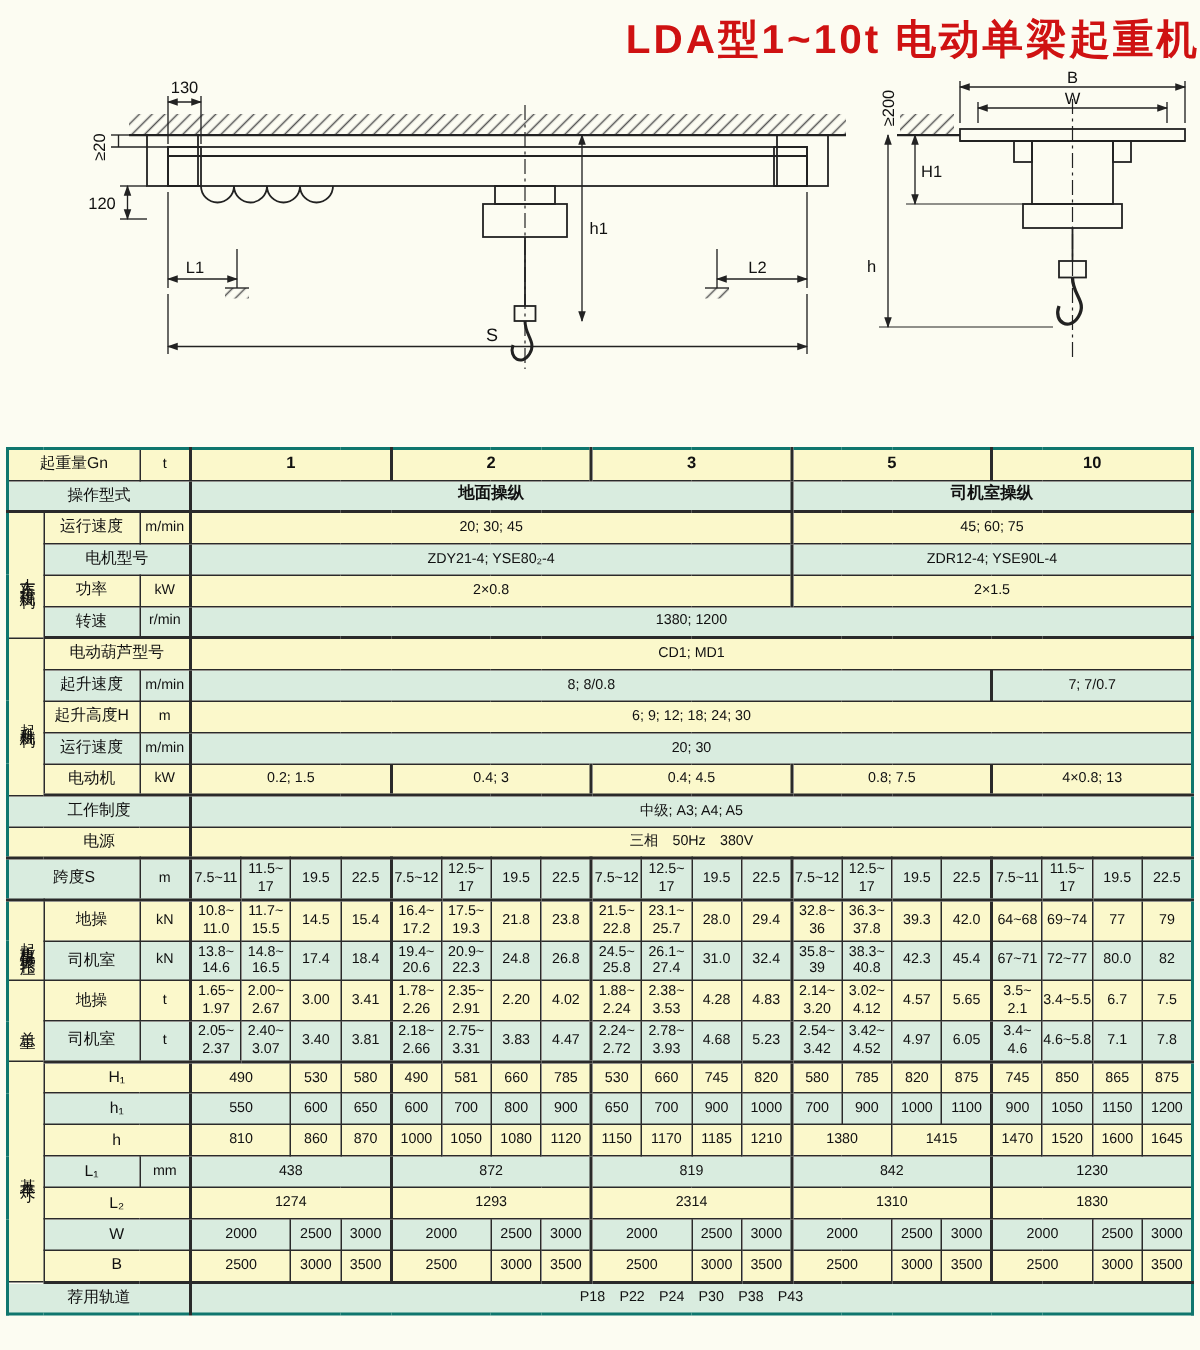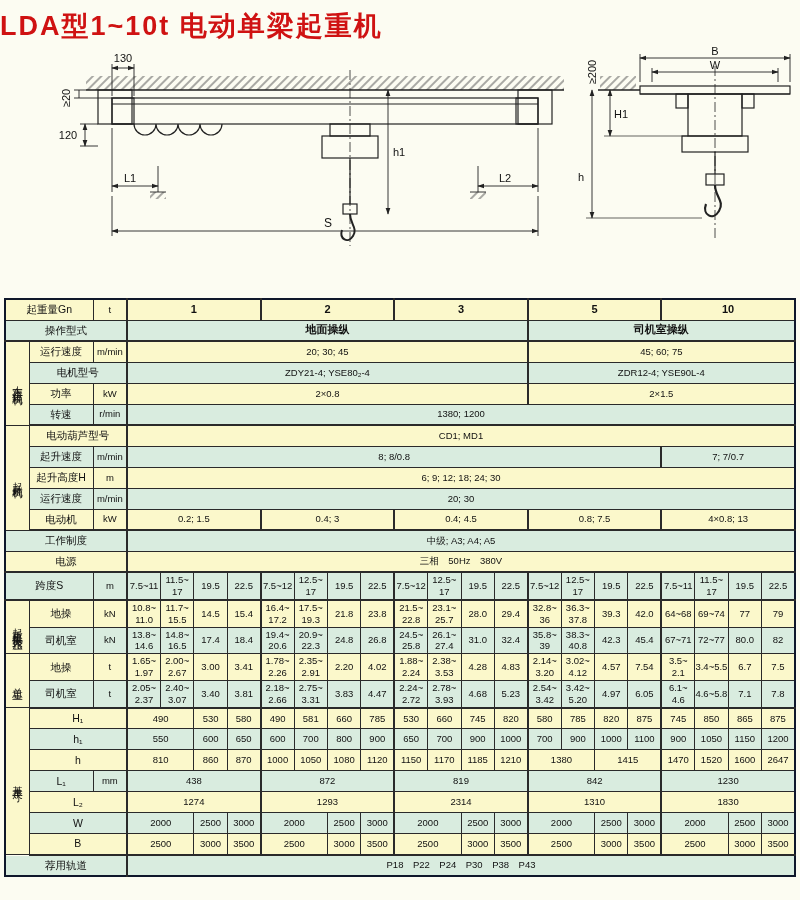--- a/index.html
+++ b/index.html
@@ -2,28 +2,28 @@
 <html><head>
 <meta charset="utf-8">
 <style>
   html,body{margin:0;padding:0;}
   body{
     width:800px;height:900px;background:#fcfcf2;
     font-family:"Liberation Sans","DejaVu Sans",sans-serif;
     color:#111;overflow:hidden;
   }
   .title{
-    text-align:left;font-size:27px;font-weight:bold;color:#cf1212;
+    text-align:right;font-size:27px;font-weight:bold;color:#cf1212;
     letter-spacing:2px;padding-top:8px;height:38px;
   }
   svg{display:block;margin:0 auto;}
   svg text{font-family:"Liberation Sans","DejaVu Sans",sans-serif;}
   table{
     border-collapse:collapse;table-layout:fixed;width:772px;margin:2px auto 0 auto;
-    border:2px solid #0f172a;
+    border:2px solid #0f766e;
     padding-left:36px;
   }
   tr{height:21px;}
   td{
     border:1px solid #2a2a2a;text-align:center;vertical-align:middle;
     padding:1px 0;font-size:9.5px;line-height:1.25;overflow:hidden;
   }
   .bg-y td{background:#fbf8cb;}
   .bg-g td{background:#d9ecdf;}
   td.hdr{font-size:11px;font-weight:bold;}
@@ -324,21 +324,21 @@
         <td class="v">2.35~​2.91</td>
         <td class="v">2.20</td>
         <td class="v">4.02</td>
         <td class="v gl">1.88~​2.24</td>
         <td class="v">2.38~​3.53</td>
         <td class="v">4.28</td>
         <td class="v">4.83</td>
         <td class="v gl">2.14~​3.20</td>
         <td class="v">3.02~​4.12</td>
         <td class="v">4.57</td>
-        <td class="v">7.54</td>
+        <td class="v">5.65</td>
         <td class="v gl">3.5~​2.1</td>
         <td class="v">3.4~​5.5</td>
         <td class="v">6.7</td>
         <td class="v">7.5</td>
       </tr>
       <tr class="bg-g">
         <td class="lbl">司机室</td>
         <td class="u">t</td>
         <td class="v gl">2.05~​2.37</td>
         <td class="v">2.40~​3.07</td>
@@ -346,24 +346,24 @@
         <td class="v">3.81</td>
         <td class="v gl">2.18~​2.66</td>
         <td class="v">2.75~​3.31</td>
         <td class="v">3.83</td>
         <td class="v">4.47</td>
         <td class="v gl">2.24~​2.72</td>
         <td class="v">2.78~​3.93</td>
         <td class="v">4.68</td>
         <td class="v">5.23</td>
         <td class="v gl">2.54~​3.42</td>
-        <td class="v">3.42~​5.20</td>
+        <td class="v">3.42~​4.52</td>
         <td class="v">4.97</td>
         <td class="v">6.05</td>
-        <td class="v gl">6.1~​4.6</td>
+        <td class="v gl">3.4~​4.6</td>
         <td class="v">4.6~​5.8</td>
         <td class="v">7.1</td>
         <td class="v">7.8</td>
       </tr>
       <tr class="bg-y">
         <td rowspan="7" class="sec">基本尺寸</td>
         <td colspan="2" class="lbl">H₁</td>
         <td colspan="2" class="v gl">490</td>
         <td class="v">530</td>
         <td class="v">580</td>
@@ -417,21 +417,21 @@
         <td class="v">1120</td>
         <td class="v gl">1150</td>
         <td class="v">1170</td>
         <td class="v">1185</td>
         <td class="v">1210</td>
         <td colspan="2" class="v gl">1380</td>
         <td colspan="2" class="v">1415</td>
         <td class="v gl">1470</td>
         <td class="v">1520</td>
         <td class="v">1600</td>
-        <td class="v">2647</td>
+        <td class="v">1645</td>
       </tr>
       <tr class="bg-g">
         <td class="lbl">L₁</td>
         <td class="u">mm</td>
         <td colspan="4" class="v gl">438</td>
         <td colspan="4" class="v gl">872</td>
         <td colspan="4" class="v gl">819</td>
         <td colspan="4" class="v gl">842</td>
         <td colspan="4" class="v gl">1230</td>
       </tr>

